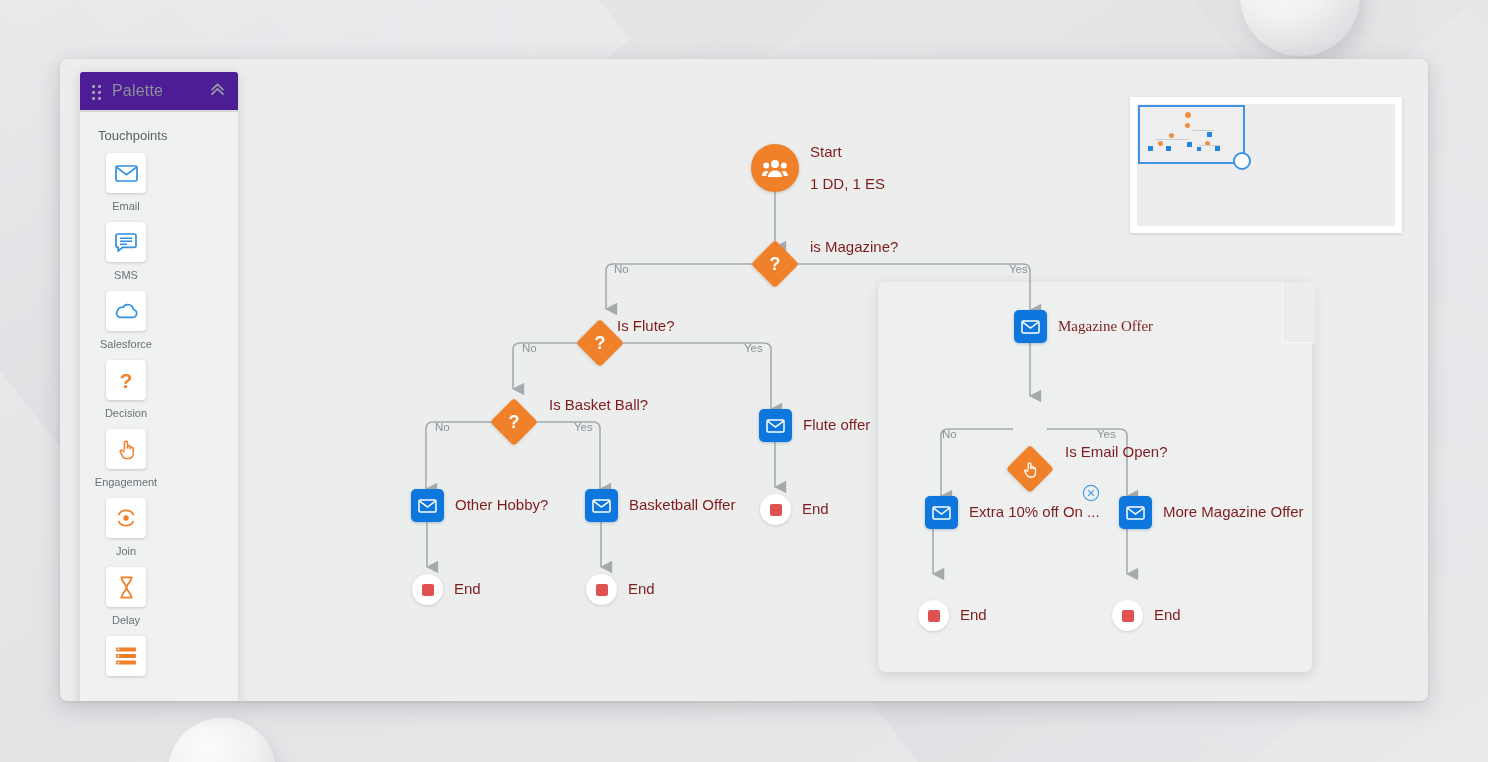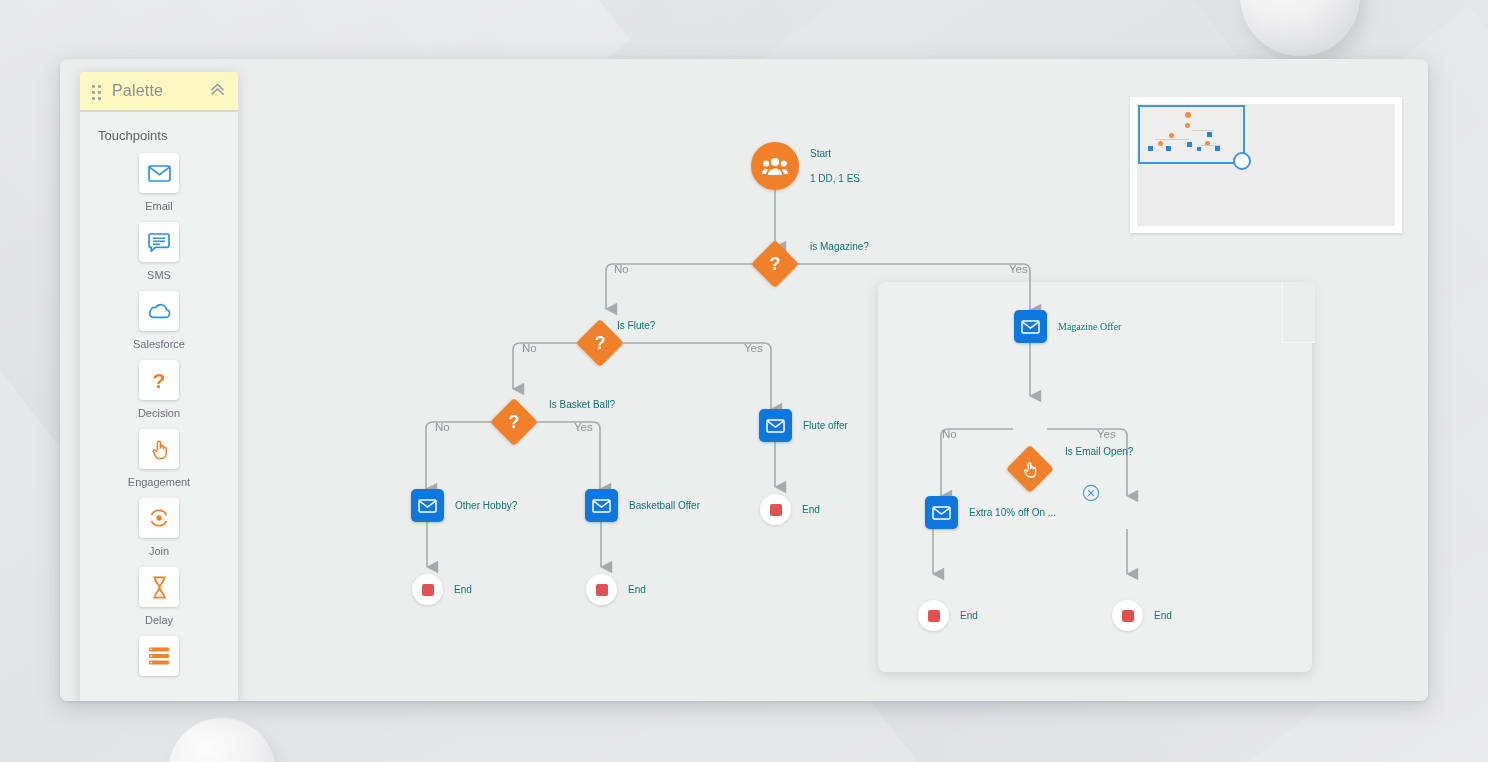--- a/index.html
+++ b/index.html
@@ -28,30 +28,30 @@
   
   #app{position:absolute;left:60px;top:59px;width:1368px;height:642px;
        background:#eceded;border-radius:7px;
        box-shadow:0 6px 22px rgba(110,112,118,.30), 0 1px 3px rgba(0,0,0,.10);
        overflow:hidden;}
   #canvas{position:absolute;inset:0;}
 
   
   #palette{position:absolute;left:20px;top:13px;width:158px;
            filter:drop-shadow(0 2px 6px rgba(120,122,128,.28));}
-  #palette-head{height:38px;background:#fef9c3;border-radius:3px 3px 0 0;
+  #palette-head{height:38px;background:#4c1d95;border-radius:3px 3px 0 0;
     display:flex;align-items:center;padding:0 12px;border-bottom:2px solid #d6d7d9;}
   .grip{width:11px;height:13px;display:grid;grid-template-columns:repeat(2,4px);
         grid-template-rows:repeat(3,4px);gap:2px;margin-right:9px;}
   .grip i{width:3px;height:3px;background:#9ea3ad;border-radius:1px;display:block;}
   #palette-title{font-size:16px;color:#8a8f99;letter-spacing:.2px;}
   #collapse{margin-left:auto;color:#9aa0aa;font-size:17px;line-height:1;font-weight:bold;}
   #palette-body{background:#f0f1f1;border-radius:0 0 3px 3px;padding:10px 0 16px;}
   .pal-section{font-size:13px;color:#5b6166;padding:6px 0 10px 18px;}
-  .pal-grid{display:flex;flex-wrap:wrap;padding:0 12px;justify-content:center;}
+  .pal-grid{display:flex;flex-wrap:wrap;padding:0 12px;}
   .pal-item{width:68px;margin-bottom:10px;display:flex;flex-direction:column;align-items:center;cursor:pointer;}
   .pal-tile{width:40px;height:40px;background:#fff;border-radius:4px;
      box-shadow:0 1px 3px rgba(120,122,128,.35);display:flex;align-items:center;justify-content:center;}
   .pal-label{font-size:11px;color:#6a7077;margin-top:7px;white-space:nowrap;}
   .pal-tile svg{display:block;}
 
   
   #minimap{position:absolute;left:1070px;top:38px;width:258px;height:122px;
       background:#ededee;border:7px solid #fff;box-shadow:0 1px 3px rgba(120,122,128,.25);}
   #mm-view{position:absolute;left:1px;top:1px;width:103px;height:55px;
@@ -64,21 +64,21 @@
   #mm-thumb .ln{position:absolute;background:#c9cacb;height:1px;}
 
   
   #subpanel{position:absolute;left:818px;top:223px;width:434px;height:390px;
       background:#eef0f0;border-radius:8px;box-shadow:0 3px 12px rgba(120,122,128,.26);}
   #subpanel-notch{position:absolute;left:1222px;top:223px;width:32px;height:60px;
       background:#eceded;border-left:1px solid #f7f8f8;border-bottom:1px solid #f7f8f8;}
   #edges{position:absolute;inset:0;}
   .node{position:absolute;display:flex;align-items:center;}
   .node .ico{flex:none;display:flex;align-items:center;justify-content:center;}
-  .node .txt{margin-left:11px;font-size:10px;color:#0f766e;white-space:nowrap;line-height:1.35;}
+  .node .txt{margin-left:11px;font-size:15px;color:#7f1d1d;white-space:nowrap;line-height:1.35;}
   .node .txt .sub{display:block;margin-top:12px;}
   .ico-start{width:48px;height:48px;border-radius:50%;background:#f0802a;
       box-shadow:0 1px 3px rgba(120,90,40,.30);}
   .ico-email{width:33px;height:33px;border-radius:5px;background:#0d77dd;
       box-shadow:0 1px 3px rgba(40,80,130,.30);}
   .ico-dec{width:34px;height:34px;background:#f0802a;transform:rotate(45deg);border-radius:4px;
       box-shadow:0 1px 3px rgba(120,90,40,.25);}
   .ico-dec > span{transform:rotate(-45deg);display:flex;align-items:center;justify-content:center;
       width:100%;height:100%;color:#fff;font-size:18px;font-weight:bold;}
   .ico-end{width:31px;height:31px;border-radius:50%;background:#fff;
@@ -289,20 +289,31 @@
       <span class="txt">Extra 10% off On ...</span>
     </div>
 
     <div id="del-icon">
       <svg width="18" height="18" viewBox="0 0 18 18" fill="none" stroke="#4a9ae4" stroke-width="1.2">
         <circle cx="9" cy="9" r="7.6"></circle>
           <path d="M6.2 6.2 11.8 11.8M11.8 6.2 6.2 11.8"></path>
       </svg>
     </div>
 
+    <div class="node" style="left:1059px;top:437px;">
+      <span class="ico">
+        <span class="ico-email" style="display:flex;align-items:center;justify-content:center;">
+          <svg width="19" height="14" viewBox="0 0 19 14" fill="none" stroke="#fff" stroke-width="1.5">
+            <rect x="1" y="1" width="17" height="12" rx="1.2"></rect>
+              <path d="M1.6 2.2 9.5 8l7.9-5.8"></path>
+          </svg>
+        </span>
+      </span>
+      <span class="txt">More Magazine Offer</span>
+    </div>
 
     <div class="node" style="left:858px;top:541px;">
       <span class="ico ico-end">
           <i></i>
         </span>
       <span class="txt">End</span>
     </div>
 
     <div class="node" style="left:1052px;top:541px;">
       <span class="ico ico-end">

